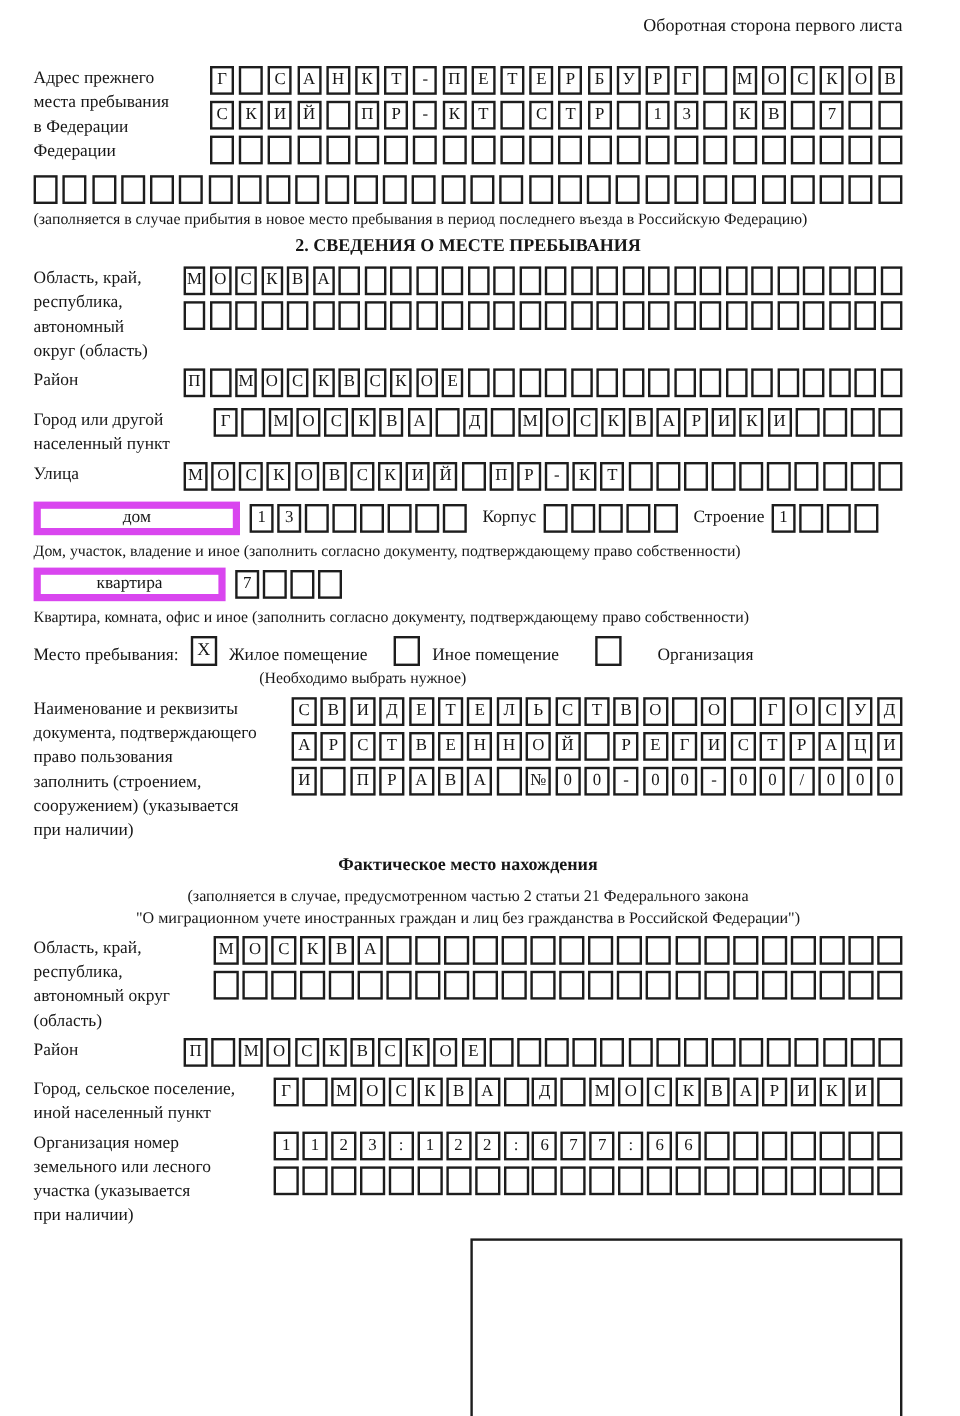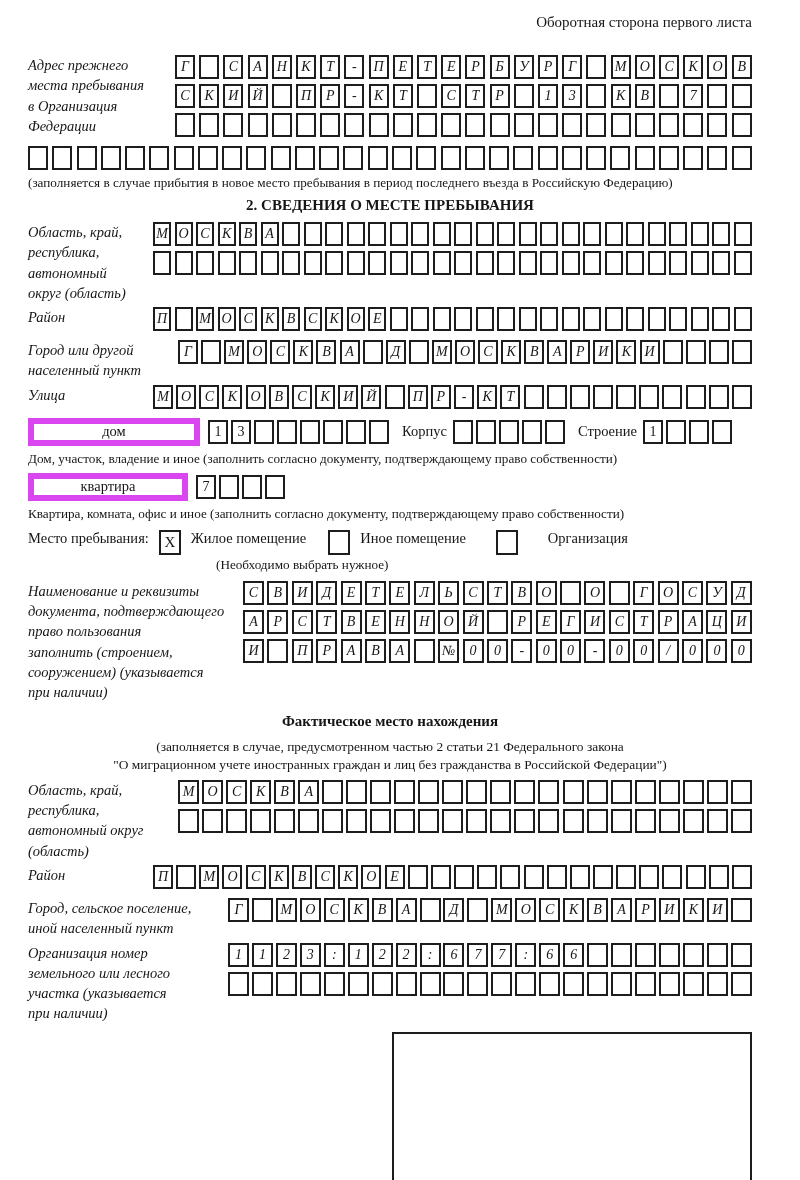--- a/index.html
+++ b/index.html
@@ -8,21 +8,21 @@
     width:800px;height:1180px;
     box-sizing:border-box;
     padding:14px 48px 18px 28px;
     font-family:"Liberation Serif","DejaVu Serif",serif;
     color:#161616;
     overflow:hidden;
     background:#fff;
   }
   .hdr{ text-align:right; font-size:15px; margin-bottom:24px; }
 
-  .field{ display:flex; margin-bottom:4px;font-style:italic; }
+  .field{ display:flex; margin-bottom:4px; }
   .flabel{ font-size:14.5px; line-height:1.4; flex:0 0 auto; }
   .cellcol{ flex:1; min-width:0; }
   .cellrow{ display:flex; justify-content:space-between; margin-bottom:5px; }
   .cell{
     box-sizing:border-box;
     flex:0 0 20px; width:20px; height:24px;
     border:2px solid #1d1d1d;
     display:flex; align-items:center; justify-content:center;
     font-size:14px; line-height:1;
   }
@@ -43,21 +43,21 @@
     box-sizing:border-box; border:6px solid #d946ef; height:28px;
     display:flex; align-items:center; justify-content:center;
     font-size:14.5px;
   }
   .dom-box{ width:172px; }
   .kv-box{ width:160px; }
   .mini-cells{ display:flex; }
   .mini-cells .cell{ margin-right:3px; }
   .inline-lbl{ font-size:14.5px; margin:0 6px 0 10px; }
 
-  .chk-row{ display:flex; align-items:flex-start; margin:8px 0 2px 0; font-size:14.5px; }
+  .chk-row{ display:flex; align-items:flex-end; margin:8px 0 2px 0; font-size:14.5px; }
   .checkbox{
     box-sizing:border-box; width:22px; height:25px; border:2px solid #1d1d1d;
     display:flex; align-items:center; justify-content:center;
     font-size:15px; margin:0 10px;
   }
   .chk-note{ font-size:13.2px; margin:0 0 8px 188px; }
 
   .fact-note{ font-size:13.4px; text-align:center; line-height:1.35; margin-bottom:6px; }
 
   .stamp-col{ width:366px; margin-left:auto; margin-top:8px; }
@@ -67,21 +67,21 @@
 <body>
 
 <div class="page">
 
   <div class="hdr">Оборотная сторона первого листа</div>
 
   <div class="field">
     <div class="flabel lbl-147">
         <div>Адрес прежнего</div>
         <div>места пребывания</div>
-        <div>в Организация</div>
+        <div>в Федерации</div>
         <div>Федерации</div>
       </div>
     <div class="cellcol">
       <div class="cellrow">
           <span class="cell">Г</span>
           <span class="cell"></span>
           <span class="cell">С</span>
           <span class="cell">А</span>
           <span class="cell">Н</span>
           <span class="cell">К</span>

